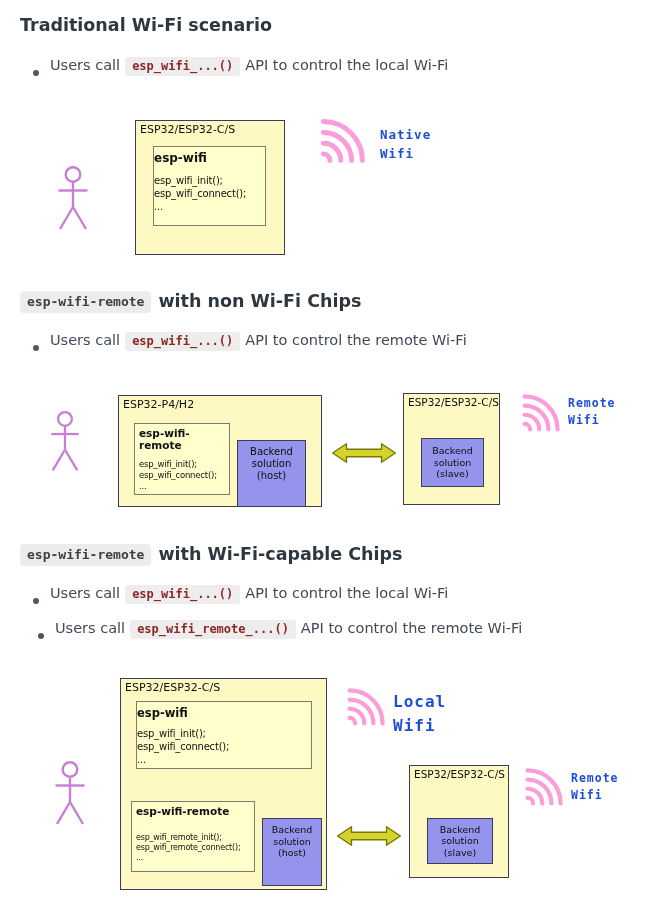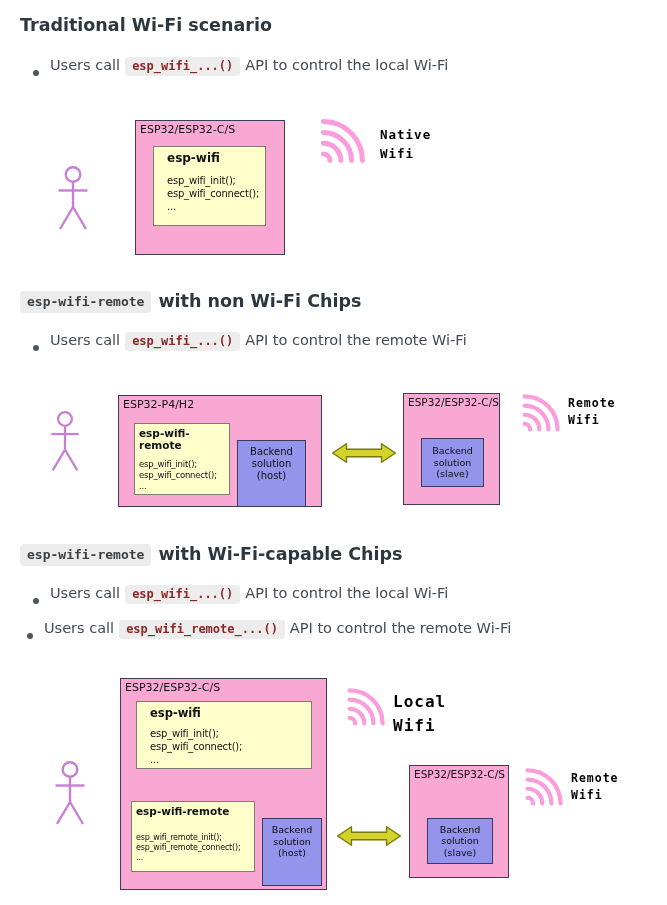--- a/index.html
+++ b/index.html
@@ -22,34 +22,34 @@
   }
   .bullet { position:absolute; display:flex; align-items:flex-end; font-size:14.5px; white-space:nowrap; }
   .dot { width:6px; height:6px; border-radius:50%; background:#4d575f; margin-right:11px; flex:0 0 auto; }
   .chip {
     display:inline-block; background:#ededed; border-radius:3px;
     padding:2px 7px 3px; margin:0 5px;
     font-family:"DejaVu Sans Mono","Liberation Mono",monospace;
     font-size:12px; font-weight:bold; color:#8d2724;
   }
   .diagram { position:absolute; }
-  .node { position:absolute; background:#f9a8d4; border:1px solid #3c3c5a; }
+  .node { position:absolute; background:#fef9c3; border:1px solid #3c3c5a; }
   .node-label { position:absolute; top:2px; left:4px; color:#0d0d0d; white-space:nowrap; }
-  .ybox { position:absolute; background:#ffffcc; border:1px solid #7d7d6e; padding:4px 13px; color:#101010; overflow:hidden; }
+  .ybox { position:absolute; background:#ffffcc; border:1px solid #7d7d6e; padding:4px 0; color:#101010; overflow:hidden; }
   .ytitle { font-weight:bold; }
   .ycode { white-space:pre-line; letter-spacing:-0.2px; line-height:1.28; }
   .pbox {
     position:absolute; background:#9494ec; border:1px solid #3c3c5a;
     display:flex; justify-content:center; align-items:center; text-align:center;
     white-space:pre-line; color:#0d0d0d; line-height:1.22;margin-top:17px;
   }
   .pbox.top { align-items:flex-start; padding-top:5px; }
   .wifi-label {
     position:absolute; font-family:"DejaVu Sans Mono","Liberation Mono",monospace;
-    font-weight:bold; color:#000000; white-space:pre-line; line-height:1.5; letter-spacing:1px;
+    font-weight:bold; color:#1d4ed8; white-space:pre-line; line-height:1.5; letter-spacing:1px;
   }
   .icon { position:absolute; }
   svg { display:block; }
 </style>
 </head>
 <body>
 
 <h2 class="heading" style="left:20px; top:15px;">
   <span>Traditional Wi-Fi scenario</span>
 </h2>
@@ -160,21 +160,21 @@
 
 <h2 class="heading" style="left:20px; top:544px;">
   <code class="h-chip">esp-wifi-remote</code><span>with Wi-Fi-capable Chips</span>
 </h2>
 
 <div class="bullet" style="left:33px; top:585px;">
   <span class="dot"></span>
   <span><span>Users call</span><code class="chip">esp_wifi_...()</code><span>API to control the local Wi-Fi</span></span>
 </div>
 
-<div class="bullet" style="left:27px; top:620px;">
+<div class="bullet" style="left:38px; top:620px;">
   <span class="dot"></span>
   <span><span>Users call</span><code class="chip">esp_wifi_remote_...()</code><span>API to control the remote Wi-Fi</span></span>
 </div>
 
 <div class="diagram" style="left:20px; top:672px; width:645px; height:230px;">
   <div class="icon" style="left:32px; top:88px;">
     <svg width="36" height="70" viewBox="0 0 36 70">
       <g fill="none" stroke="#c77fd4" stroke-width="2.4">
         <circle cx="18" cy="9.5" r="7.3"></circle>
         <line x1="18" y1="17" x2="18" y2="42"></line>

